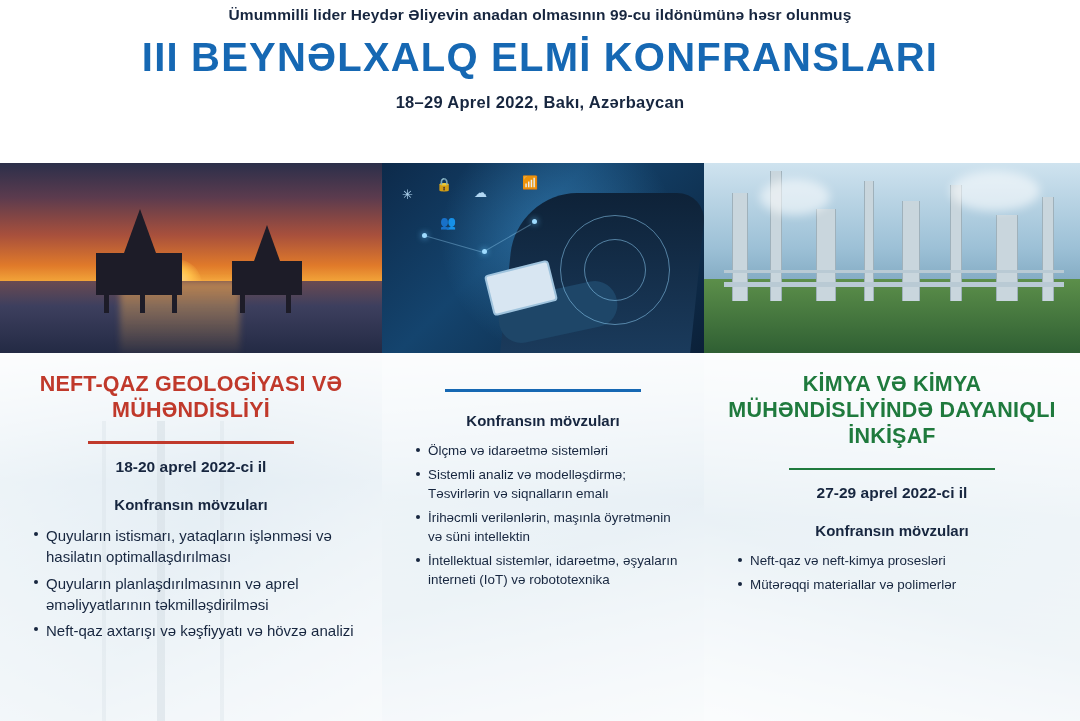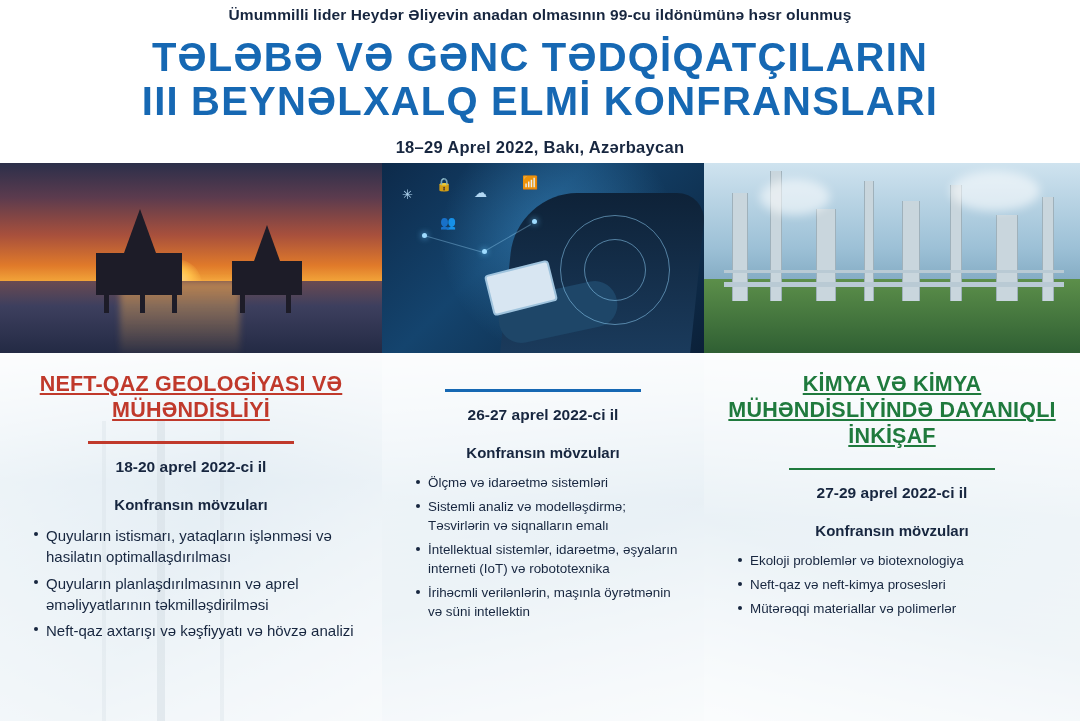--- a/index.html
+++ b/index.html
@@ -221,21 +221,20 @@
 
   .col .inner { position: relative; z-index: 2; }
 
   .col h2 {
     margin: 0;
     font-size: 21.5px;
     font-weight: bold;
     line-height: 1.22;
     letter-spacing: 0.2px;
     text-transform: uppercase;
-    text-decoration: underline;
   }
   .c1 h2 { color: #c0392b; text-align: center; }
   .c2 h2 { color: #1668b3; text-align: center; font-size: 20.5px; }
   .c3 h2 { color: #1f7a3d; text-align: center; }
 
   .rule {
     height: 2.5px; margin: 18px auto 0 auto; width: 206px;
   }
   .c1 .rule { background: #c0392b; }
   .c2 .rule { background: #1668b3; width: 196px; }
@@ -277,21 +276,20 @@
   .c2 li, .c3 li { font-size: 13.4px; }
 </style>
 </head>
 <body>
 
 <div class="poster">
 
   <div class="header">
     <div class="subline">Ümummilli lider Heydər Əliyevin anadan olmasının 99-cu ildönümünə həsr olunmuş</div>
     <div class="maintitle">
-      <span>TƏLƏBƏ VƏ GƏNC TƏDQİQATÇILARIN</span>
       <span class="line2">III BEYNƏLXALQ ELMİ KONFRANSLARI</span>
     </div>
     <div class="dateline">18–29 Aprel 2022, Bakı,  Azərbaycan</div>
   </div>
 
   <div class="photos">
 
     <div class="photo p1">
       <div class="sky"></div>
       <div class="sun"></div>
@@ -360,40 +358,38 @@
           <li>Quyuların planlaşdırılmasının və aprel əməliyyatlarının təkmilləşdirilməsi</li>
           <li>Neft-qaz axtarışı və kəşfiyyatı və hövzə analizi</li>
         </ul>
       </div>
     </div>
 
     <div class="col c2">
       <div class="watermark"></div>
       <div class="inner">
         <div class="rule"></div>
-        <div class="dates">26-27 aprel 2022-ci il</div>
         <div class="topics-head">Konfransın mövzuları</div>
         <ul>
           <li>Ölçmə və idarəetmə sistemləri</li>
           <li>Sistemli analiz və modelləşdirmə; Təsvirlərin və siqnalların emalı</li>
+          <li>İrihəcmli verilənlərin, maşınla öyrətmənin və süni intellektin</li>
           <li>İntellektual sistemlər, idarəetmə, əşyaların interneti (IoT) və robototexnika</li>
-          <li>İrihəcmli verilənlərin, maşınla öyrətmənin və süni intellektin</li>
         </ul>
       </div>
     </div>
 
     <div class="col c3">
       <div class="watermark"></div>
       <div class="inner">
         <h2>KİMYA VƏ KİMYA MÜHƏNDİSLİYİNDƏ DAYANIQLI İNKİŞAF</h2>
         <div class="rule"></div>
         <div class="dates">27-29 aprel 2022-ci il</div>
         <div class="topics-head">Konfransın mövzuları</div>
         <ul>
-          <li>Ekoloji problemlər və biotexnologiya</li>
           <li>Neft-qaz və neft-kimya prosesləri</li>
           <li>Mütərəqqi materiallar və polimerlər</li>
         </ul>
       </div>
     </div>
 
   </div>
 </div>
 
 </body></html>

